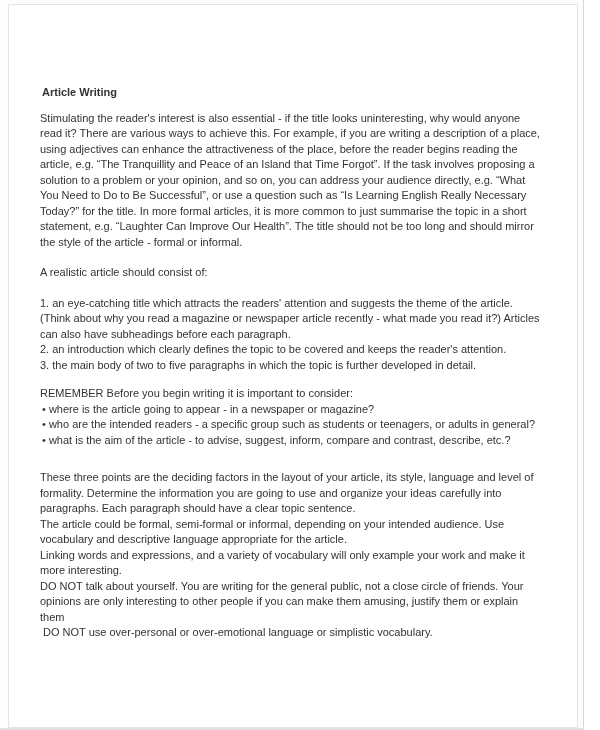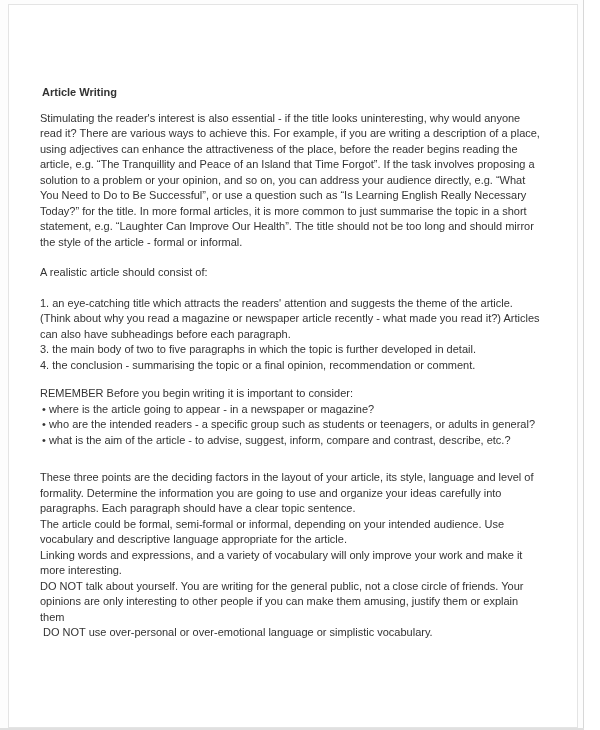--- a/index.html
+++ b/index.html
@@ -64,35 +64,35 @@
 
     <h1 class="doc-title">Article Writing</h1>
 
 
     <p class="para">Stimulating the reader's interest is also essential - if the title looks uninteresting, why would anyone read it? There are various ways to achieve this. For example, if you are writing a description of a place, using adjectives can enhance the attractiveness of the place, before the reader begins reading the article, e.g. “The Tranquillity and Peace of an Island that Time Forgot”. If the task involves proposing a solution to a problem or your opinion, and so on, you can address your audience directly, e.g. “What You Need to Do to Be Successful”, or use a question such as “Is Learning English Really Necessary Today?” for the title. In more formal articles, it is more common to just summarise the topic in a short statement, e.g. “Laughter Can Improve Our Health”. The title should not be too long and should mirror the style of the article - formal or informal.</p>
 
     <p class="para">A realistic article should consist of:</p>
 
     <div class="block">
       <div class="line">1. an eye-catching title which attracts the readers' attention and suggests the theme of the article. (Think about why you read a magazine or newspaper article recently - what made you read it?) Articles can also have subheadings before each paragraph.</div>
+      <div class="line">2. an introduction which clearly defines the topic to be covered and keeps the reader's attention.</div>
       <div class="line">3. the main body of two to five paragraphs in which the topic is further developed in detail.</div>
-      <div class="line">4. the conclusion - summarising the topic or a final opinion, recommendation or comment.</div>
     </div>
 
     <div class="block tight-top">
       <div class="line">REMEMBER Before you begin writing it is important to consider:</div>
       <div class="line bullet-line">• where is the article going to appear - in a newspaper or magazine?</div>
       <div class="line bullet-line">• who are the intended readers - a specific group such as students or teenagers, or adults in general?</div>
       <div class="line bullet-line">• what is the aim of the article - to advise, suggest, inform, compare and contrast, describe, etc.?</div>
     </div>
 
     <div class="block extra-top">
       <div class="line">These three points are the deciding factors in the layout of your article, its style, language and level of formality. Determine the information you are going to use and organize your ideas carefully into paragraphs. Each paragraph should have a clear topic sentence.</div>
       <div class="line">The article could be formal, semi-formal or informal, depending on your intended audience. Use vocabulary and descriptive language appropriate for the article.</div>
-      <div class="line">Linking words and expressions, and a variety of vocabulary will only improve your work and make it more interesting.</div>
+      <div class="line">Linking words and expressions, and a variety of vocabulary will only example your work and make it more interesting.</div>
       <div class="line">DO NOT talk about yourself. You are writing for the general public, not a close circle of friends. Your opinions are only interesting to other people if you can make them amusing, justify them or explain them</div>
       <div class="line indent-sm">DO NOT use over-personal or over-emotional language or simplistic vocabulary.</div>
     </div>
 
   </div>
 
   <div class="right-edge"></div>
   <div class="bottom-edge"></div>
 </div>
 

